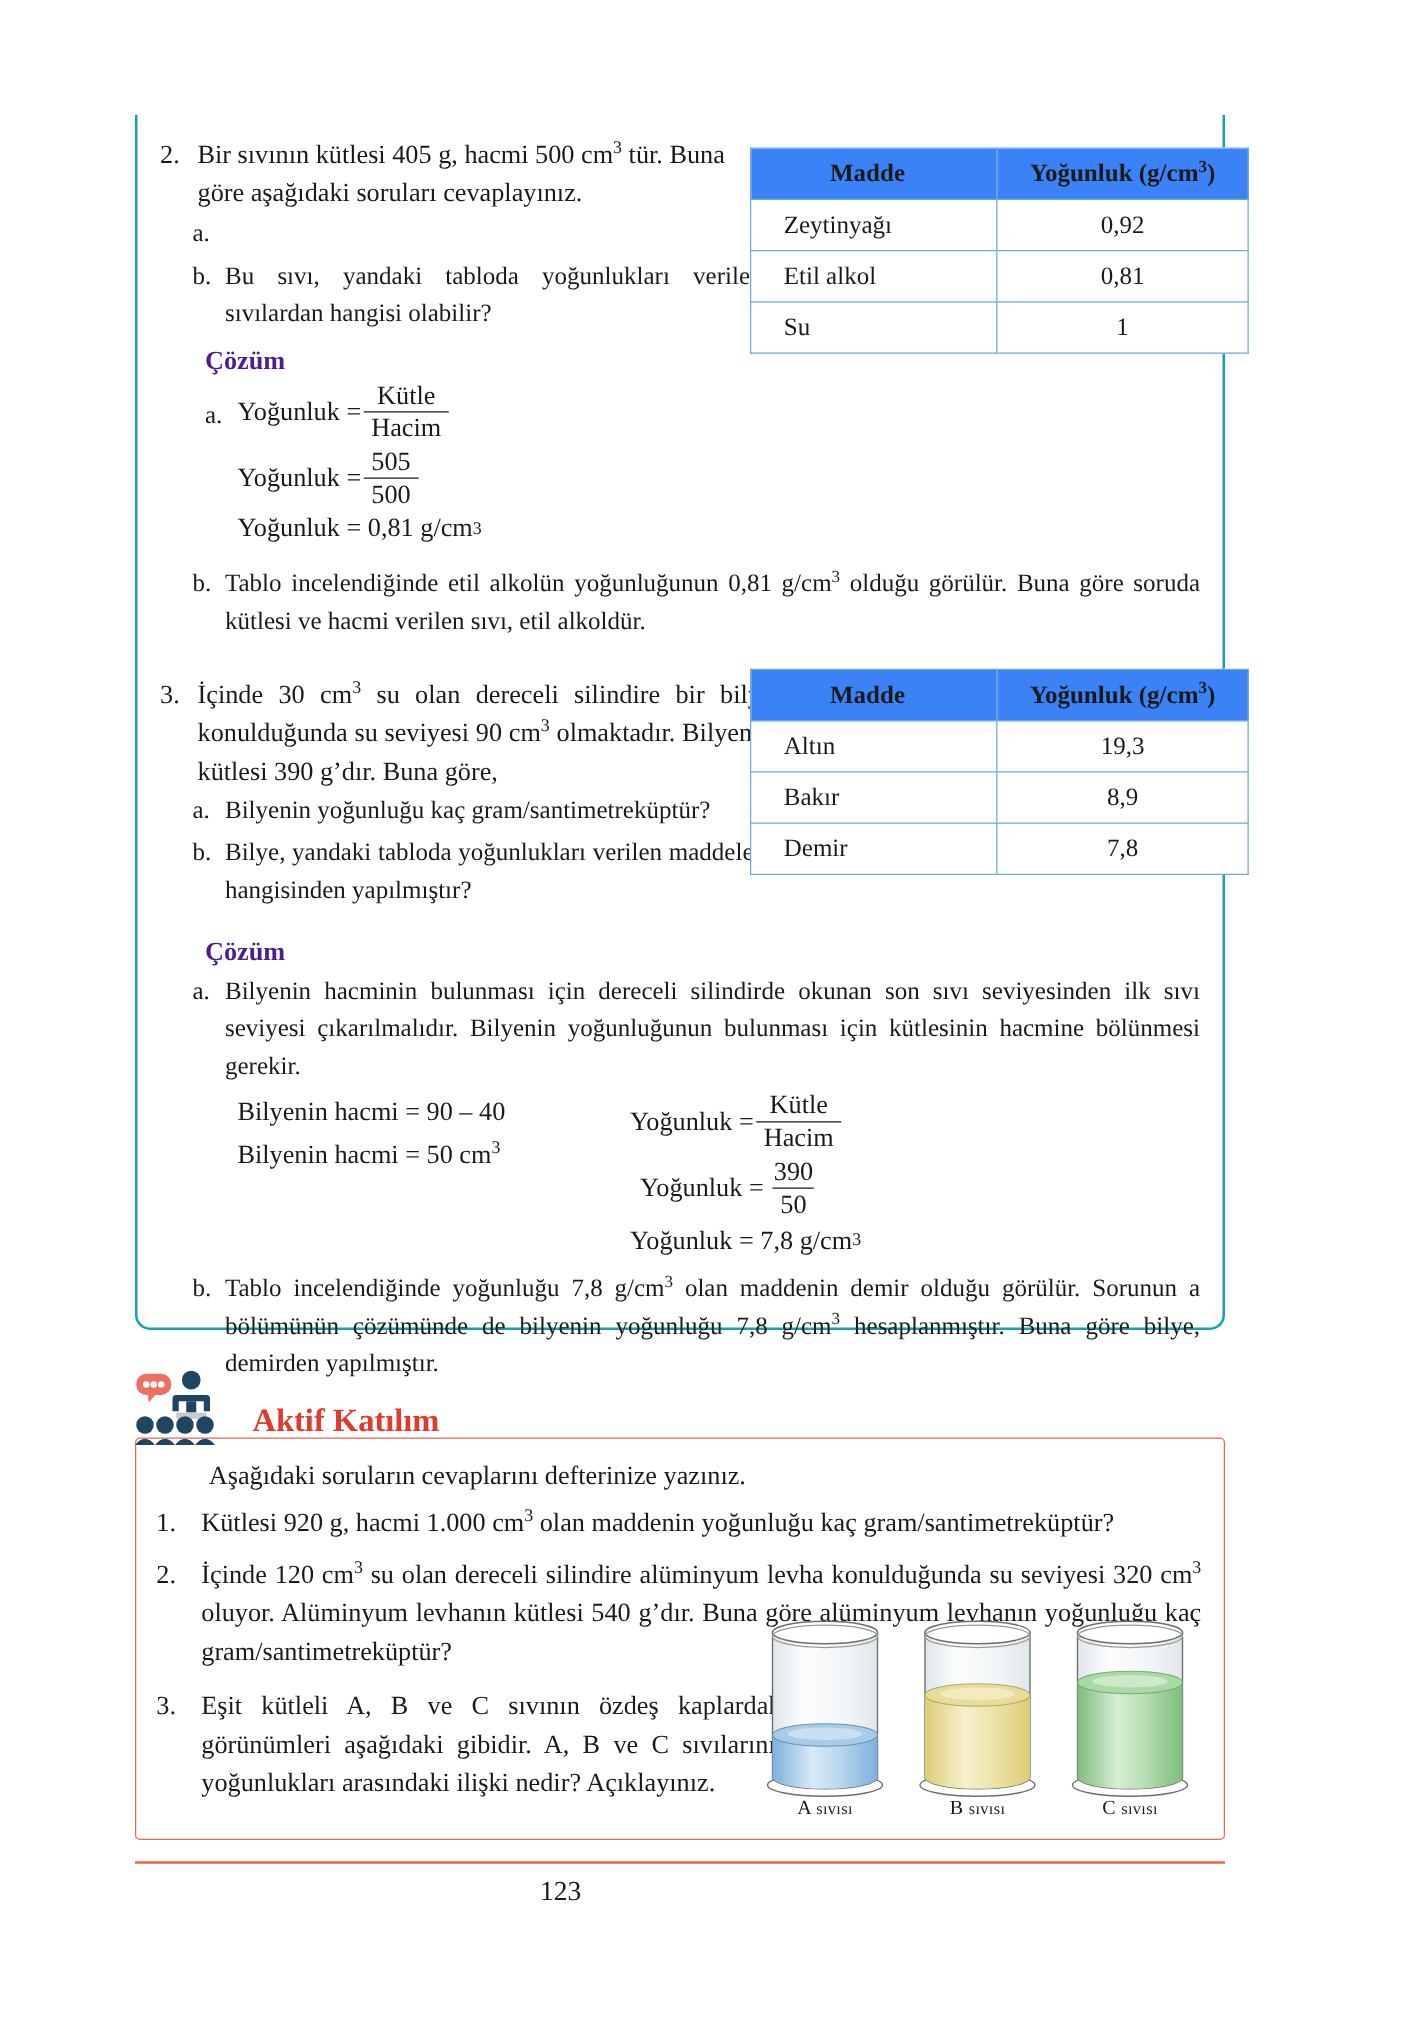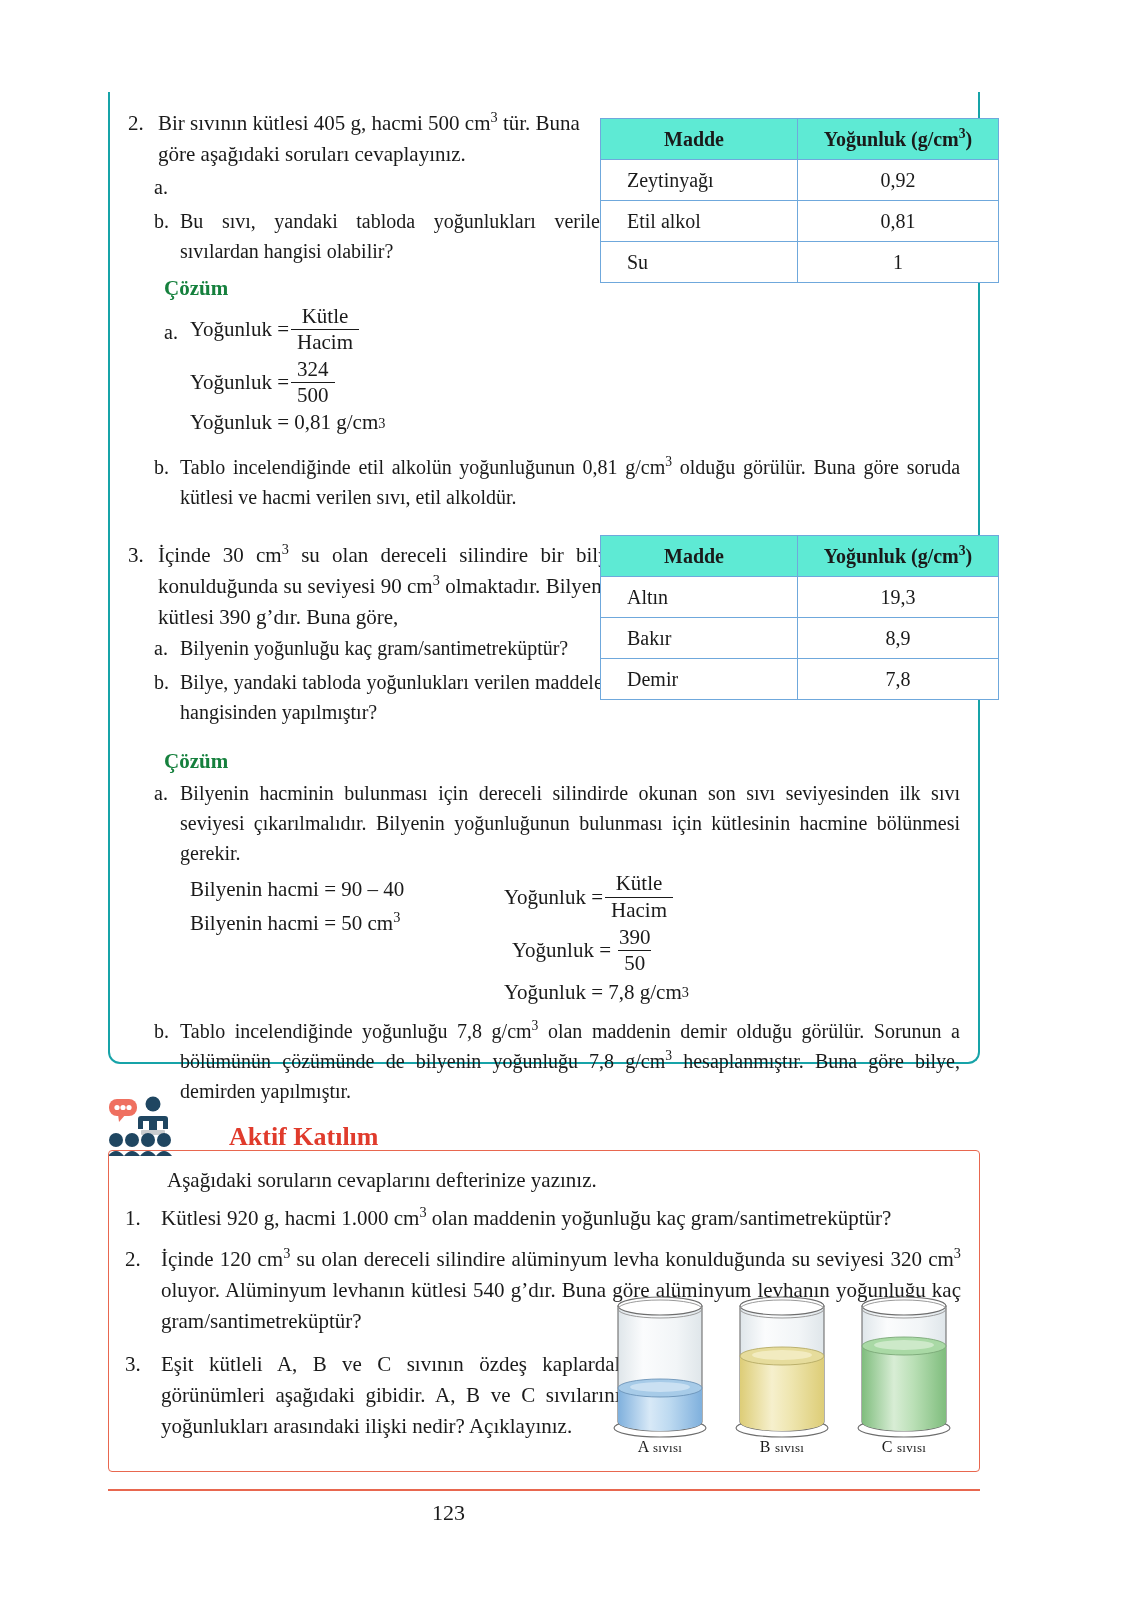--- a/index.html
+++ b/index.html
@@ -70,40 +70,40 @@
     flex: 1 1 auto;
     font-size: 20px;
     line-height: 30px;
     text-align: justify;
   }
   .sub-body.nojust { text-align: left; }
 
   sup { font-size: 0.68em; vertical-align: super; line-height: 0; }
 
   .cozum {
-    color: #15803d;
+    color: #4c1d95;
     font-weight: bold;
     font-size: 21px;
     margin: 10px 0 4px 36px;
   }
 
   
   .dens-table {
     position: absolute;
     border-collapse: collapse;
     font-size: 20px;
     background: #fff;
   }
   .dens-table th, .dens-table td {
     border: 1px solid #6fa8dc;
     height: 40px;
     padding: 0 10px;
   }
   .dens-table th {
-    background: #5eead4;
+    background: #3b82f6;
     font-weight: bold;
     font-size: 20px;
   }
   .dens-table th.c1, .dens-table td.c1 { width: 160px; text-align: left; padding-left: 26px; }
   .dens-table th.c2, .dens-table td.c2 { width: 180px; text-align: center; }
   .dens-table th.c1 { text-align: center; padding-left: 0; }
 
   #table-1 { left: 600px; top: 118px; }
   #table-2 { left: 600px; top: 535px; }
 
@@ -134,21 +134,20 @@
 
   
   #aktif-header {
     position: absolute;
     left: 108px;
     top: 1096px;
     width: 400px;
     height: 60px;
     display: flex;
     align-items: flex-end;
-    gap: 27px;
   }
   #aktif-icon {
     width: 72px;
     height: 62px;
     flex: 0 0 72px;
     position: relative;
   }
   #aktif-title {
     font-size: 26px;
     font-weight: bold;
@@ -247,21 +246,21 @@
         <div class="formula-line">
           <span>Yoğunluk =</span>
           <span class="frac">
             <span class="num">Kütle</span>
             <span class="den">Hacim</span>
           </span>
         </div>
         <div class="formula-line" style="margin-top:2px;">
           <span>Yoğunluk =</span>
           <span class="frac">
-            <span class="num">324</span>
+            <span class="num">505</span>
             <span class="den">500</span>
           </span>
         </div>
         <div class="formula-line" style="margin-top:4px;">
           <span>Yoğunluk = 0,81  g/cm</span>
             <sup>3</sup>
         </div>
       </div>
     </div>
 

